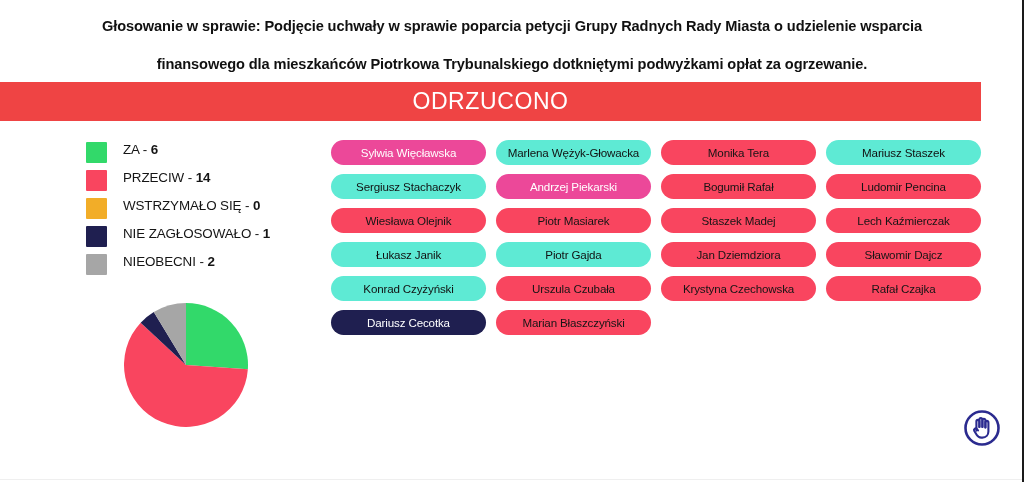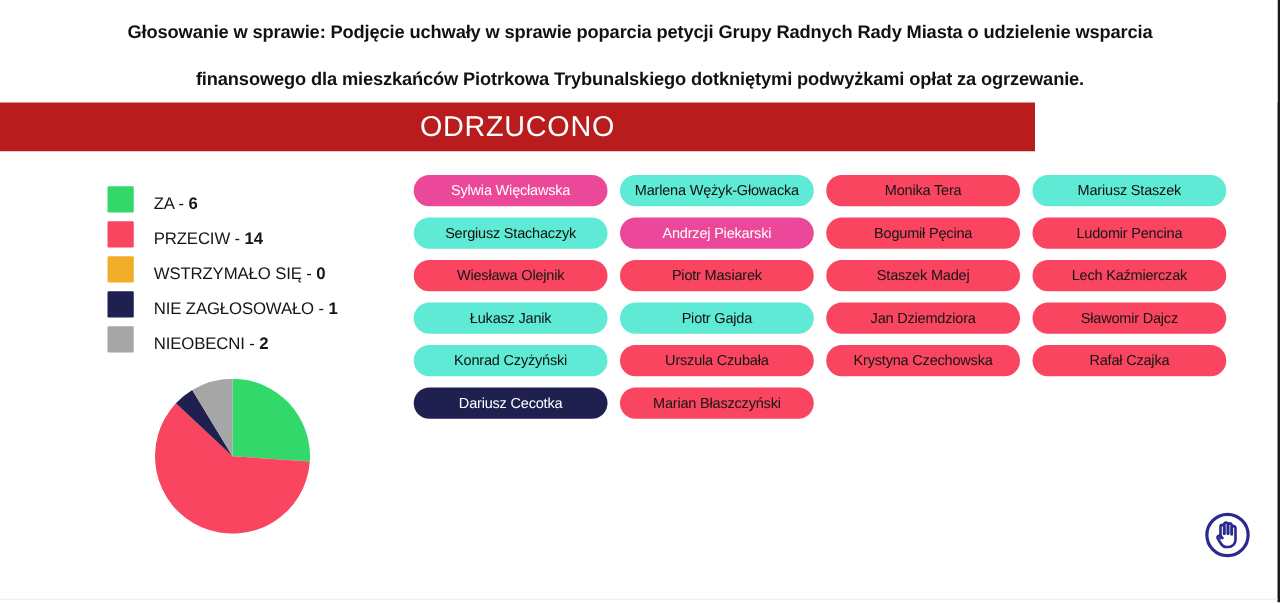--- a/index.html
+++ b/index.html
@@ -45,23 +45,23 @@
     white-space: nowrap;
   }
   .title-line.l1 { margin-top: 19px; }
   .title-line.l2 { margin-top: 23px; }
 
   
   .banner {
     position: absolute;
     left: 0;
     top: 82px;
-    width: 828px;
+    width: 981px;
     height: 39px;
-    background: #b91c1c;
+    background: #ef4444;
     display: flex;
     align-items: center;
     justify-content: center;
   }
   .banner-label {
     color: #ffffff;
     font-size: 23px;
     font-weight: normal;
     letter-spacing: 0.6px;
     line-height: 1;
@@ -69,21 +69,21 @@
 
   
   .legend {
     position: absolute;
     left: 86px;
     top: 142px;
     width: 250px;
   }
   .legend-row {
     display: flex;
-    align-items: flex-end;
+    align-items: flex-start;
     height: 28px;
   }
   .legend-swatch {
     width: 21px;
     height: 21px;
     flex: 0 0 21px;
     border-radius: 1px;
   }
   .legend-text {
     margin-left: 16px;
@@ -198,21 +198,21 @@
       </svg>
     </div>
 
   <div class="chips" id="chips-root">
       <div class="chip nieobecni">Sylwia Więcławska</div>
       <div class="chip za">Marlena Wężyk-Głowacka</div>
       <div class="chip przeciw">Monika Tera</div>
       <div class="chip za">Mariusz Staszek</div>
       <div class="chip za">Sergiusz Stachaczyk</div>
       <div class="chip nieobecni">Andrzej Piekarski</div>
-      <div class="chip przeciw">Bogumił Pęcina</div>
+      <div class="chip przeciw">Bogumił Rafał</div>
       <div class="chip przeciw">Ludomir Pencina</div>
       <div class="chip przeciw">Wiesława Olejnik</div>
       <div class="chip przeciw">Piotr Masiarek</div>
       <div class="chip przeciw">Staszek Madej</div>
       <div class="chip przeciw">Lech Kaźmierczak</div>
       <div class="chip za">Łukasz Janik</div>
       <div class="chip za">Piotr Gajda</div>
       <div class="chip przeciw">Jan Dziemdziora</div>
       <div class="chip przeciw">Sławomir Dajcz</div>
       <div class="chip za">Konrad Czyżyński</div>

